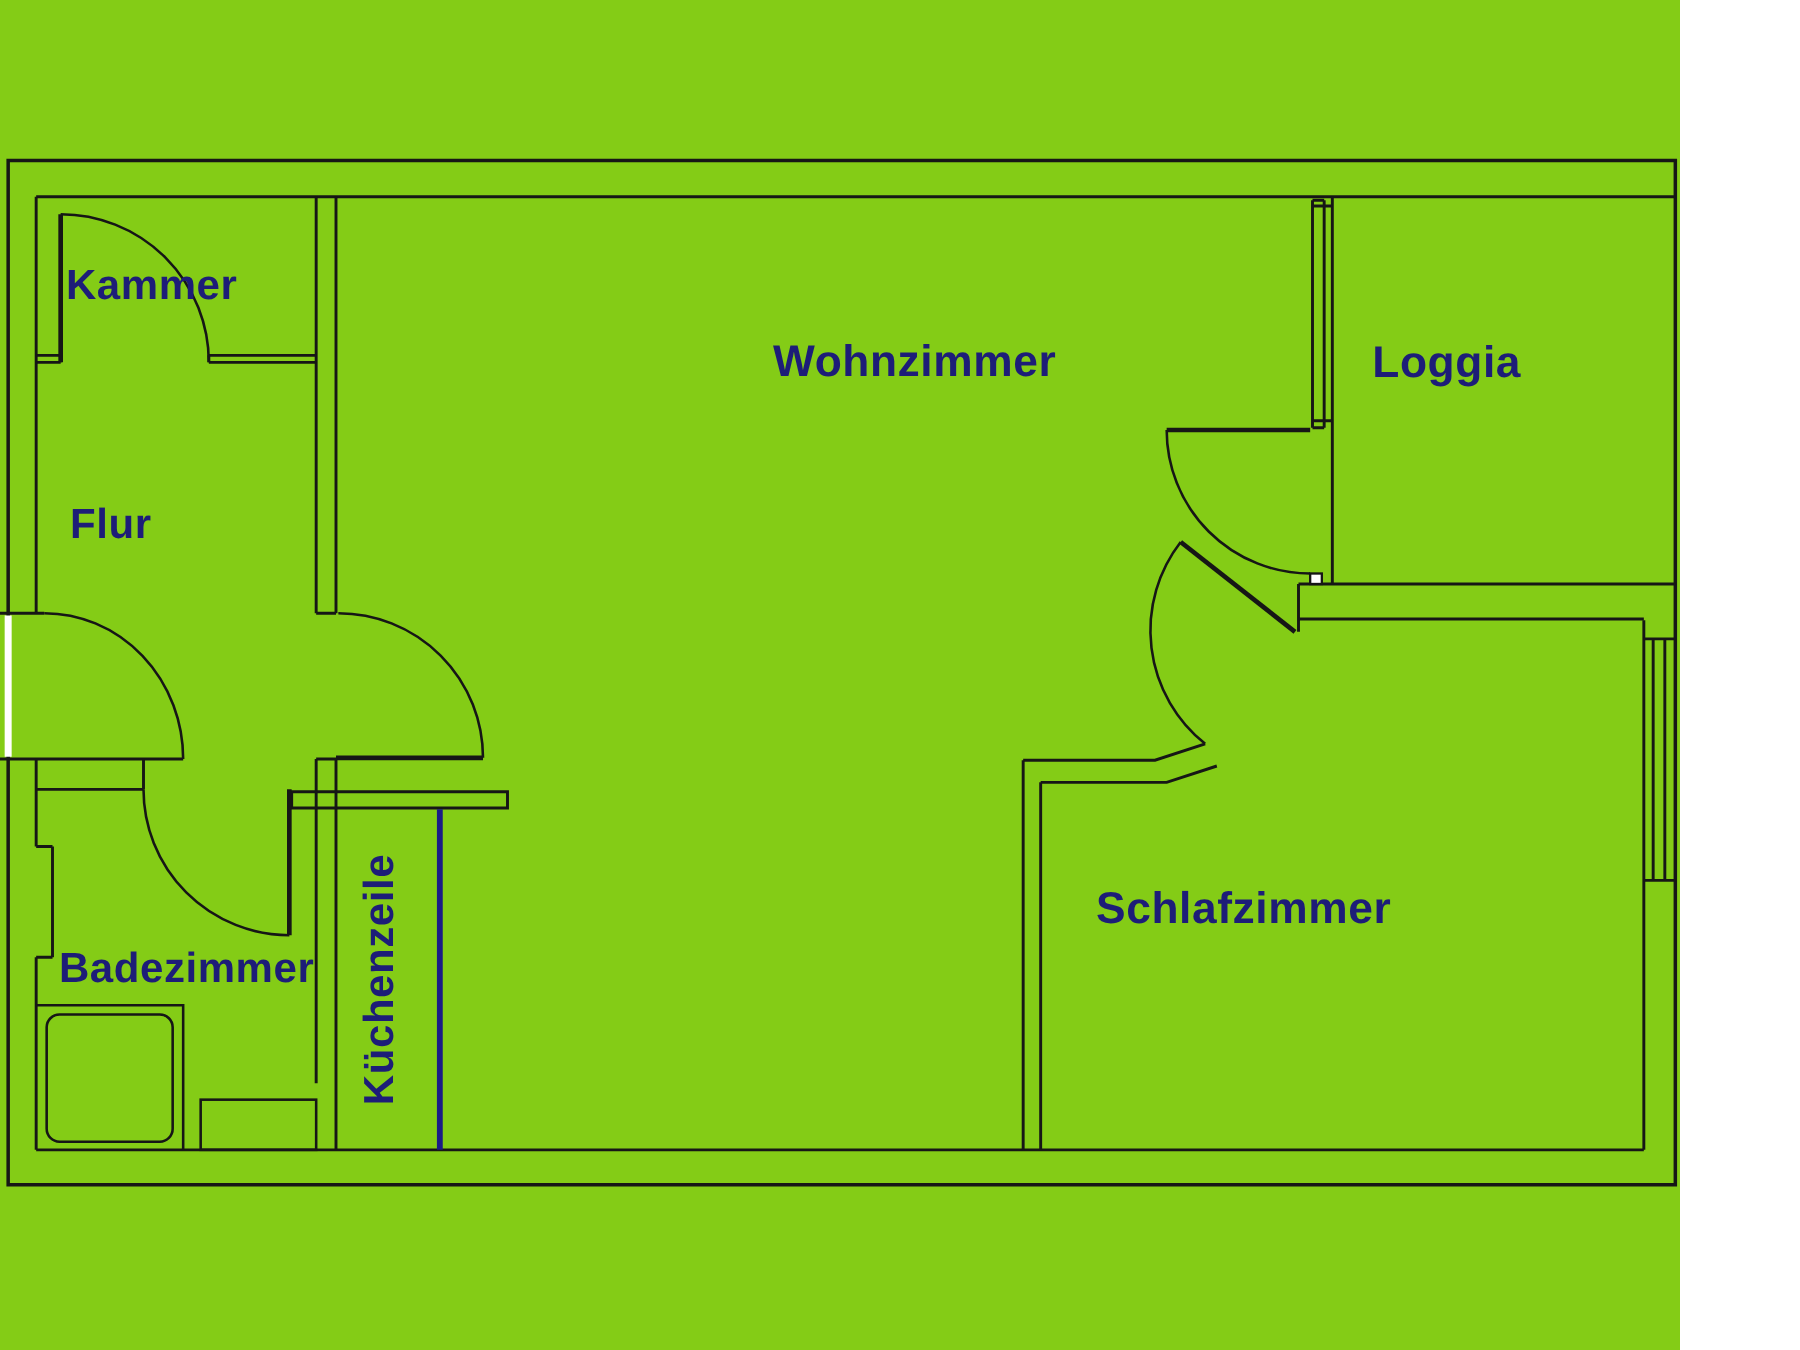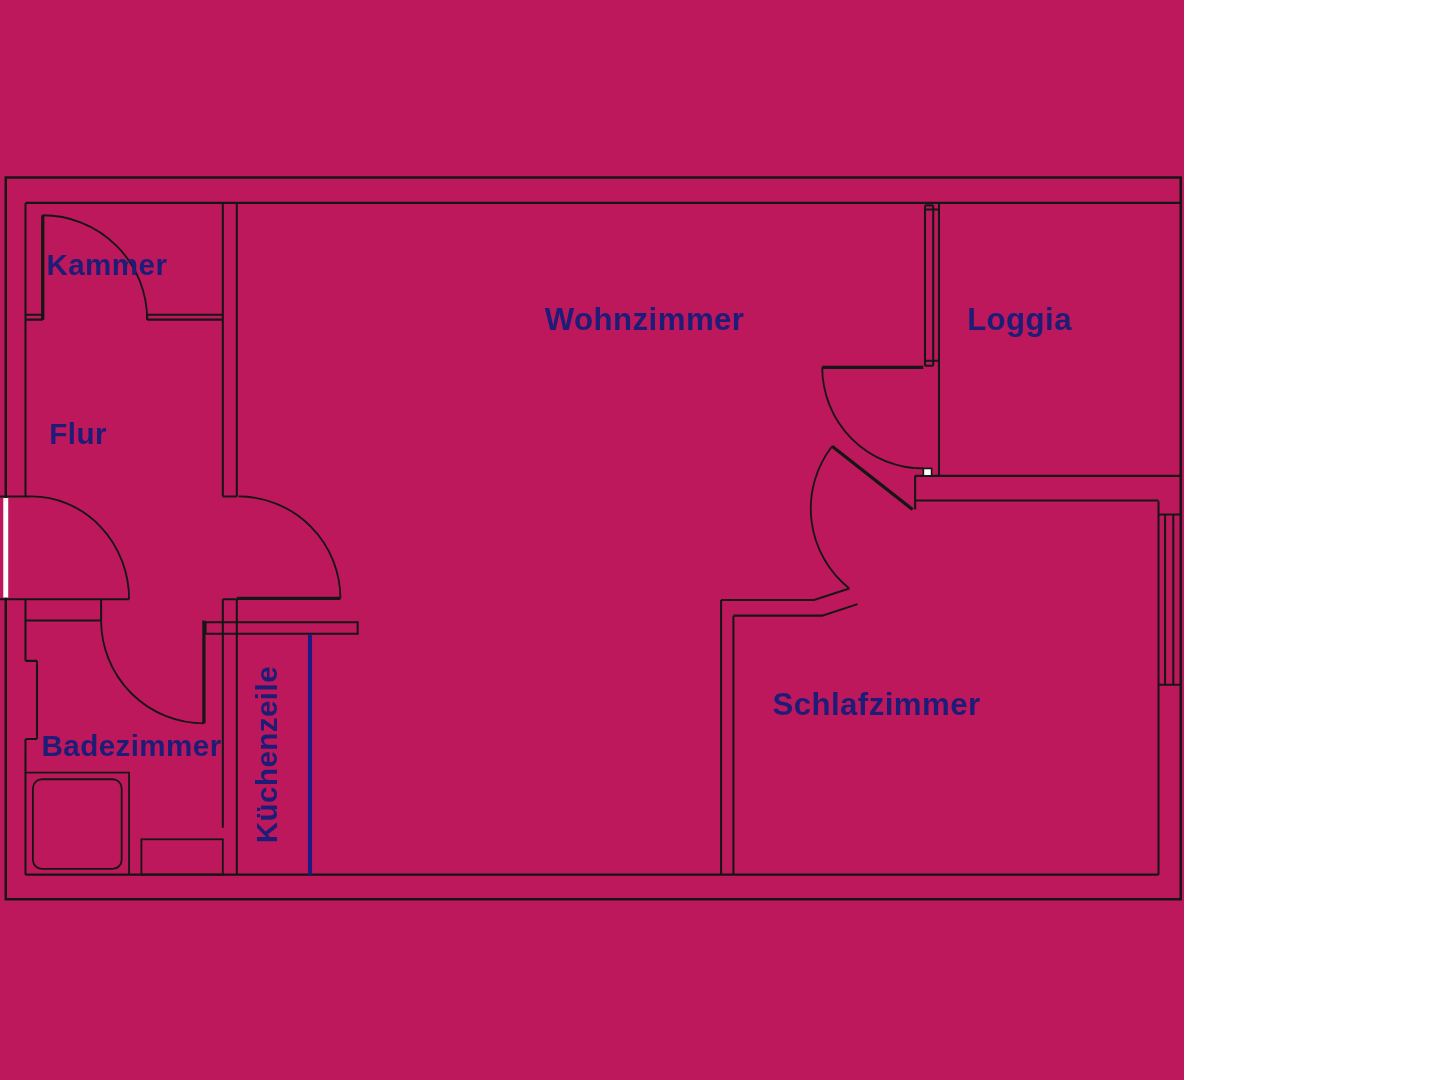--- a/index.html
+++ b/index.html
@@ -1,16 +1,16 @@
 <!DOCTYPE html>
 <html><head>
 <meta charset="utf-8">
 <style>
   html,body{margin:0;padding:0;background:#ffffff;}
-  .stage{position:relative;width:1184px;height:1080px;background:#be185d;overflow:hidden;}
+  .stage{position:relative;width:1344px;height:1080px;background:#84cc16;overflow:hidden;}
   .stage svg{position:absolute;left:0;top:0;width:100%;height:100%;}
   .wall{fill:none;stroke:#161616;stroke-width:2.5;stroke-linecap:butt;}
   .outer{fill:none;stroke:#161616;stroke-width:3;}
   .arc{fill:none;stroke:#161616;stroke-width:2.2;}
   .leaf{fill:none;stroke:#161616;stroke-width:4;}
   .fixture{fill:none;stroke:#161616;stroke-width:2.2;}
   .kline{fill:none;stroke:#1b1b86;stroke-width:5;}
   .endbox{fill:#ffffff;stroke:#161616;stroke-width:2;}
   .room-label{
     font-family:"Liberation Sans", sans-serif;

